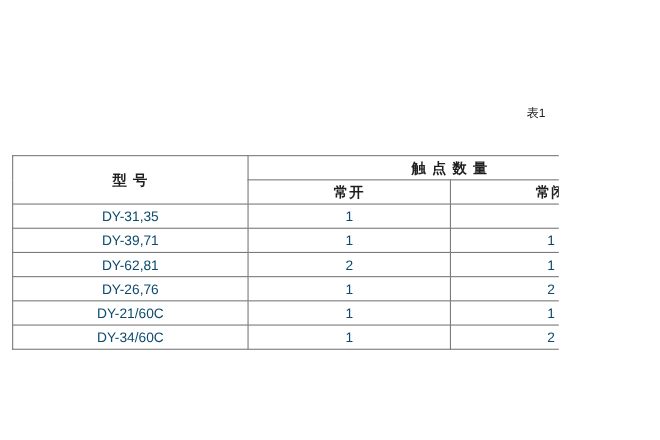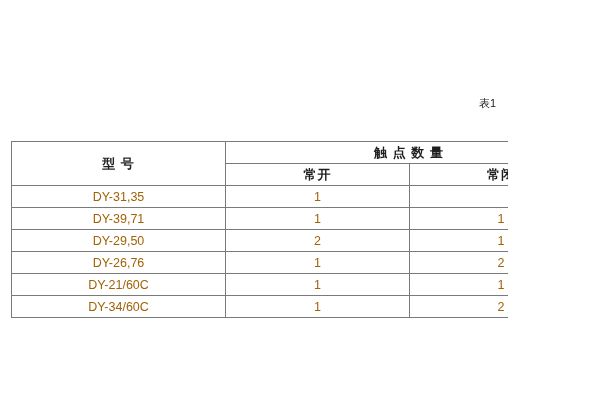--- a/index.html
+++ b/index.html
@@ -46,21 +46,21 @@
     height: 21px;
     font-size: 13px;
     font-weight: bold;
     color: #1f1f1f;
     letter-spacing: 1px;
   }
   table.spec-table td {
     height: 21px;
     font-size: 12.5px;
     font-weight: normal;
-    color: #a16207;
+    color: #0c4a6e;
   }
   col.c-model { width: 214px; }
   col.c-no    { width: 184px; }
   col.c-nc    { width: 183px; }
 </style>
 </head>
 <body>
 
 <div class="canvas">
 
@@ -87,21 +87,21 @@
         <td>DY-31,35</td>
         <td>1</td>
         <td></td>
       </tr>
       <tr>
         <td>DY-39,71</td>
         <td>1</td>
         <td>1</td>
       </tr>
       <tr>
-        <td>DY-29,50</td>
+        <td>DY-62,81</td>
         <td>2</td>
         <td>1</td>
       </tr>
       <tr>
         <td>DY-26,76</td>
         <td>1</td>
         <td>2</td>
       </tr>
       <tr>
         <td>DY-21/60C</td>

